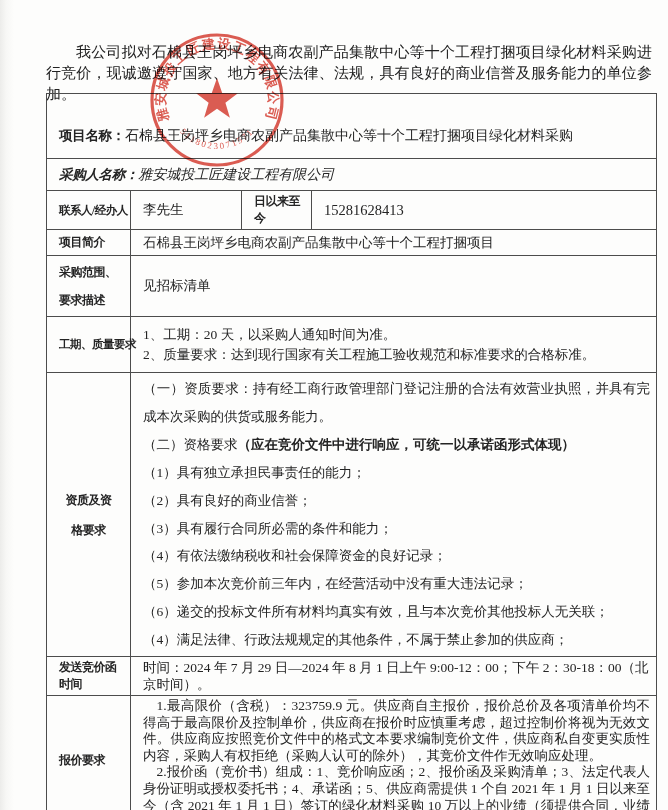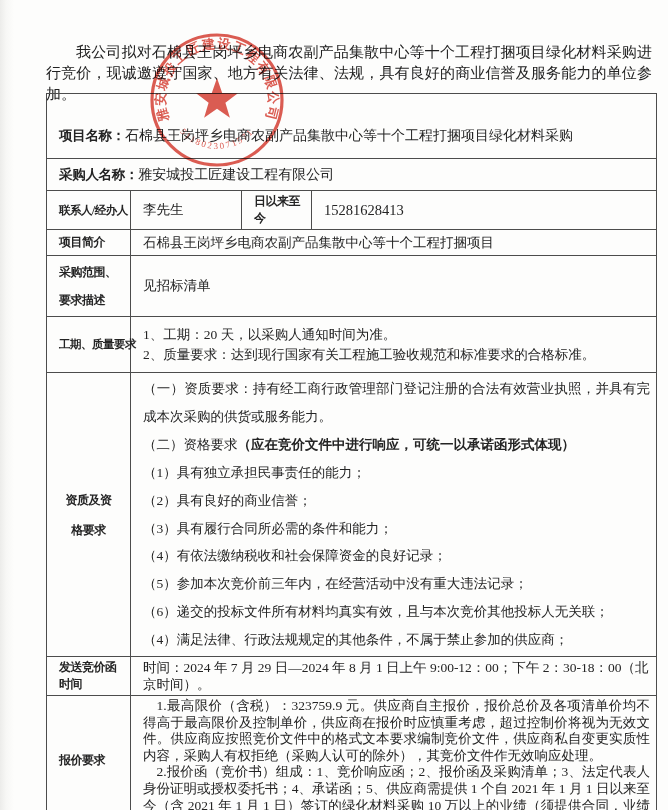--- a/index.html
+++ b/index.html
@@ -42,21 +42,21 @@
   }
   td.lbl {
     font-weight: bold; font-size: 12px; letter-spacing: -0.5px;
     padding: 2px 2px 2px 7px;
     color: #1f1f1f;
   }
   td.lbl.nowrap { white-space: nowrap; font-size: 11.5px; }
   td.lbl.ctr { text-align: center; padding: 2px 18px; line-height: 30px; }
   tr.r1 td { padding-top: 22px; font-size: 14px; }
   tr.r1 b, tr.r2 b { font-size: 13.5px; letter-spacing: -0.3px; }
-  tr.r2 td { font-size: 14px; }
+  tr.r2 td { font-size: 14px; font-style: italic; }
   td.vtop { vertical-align: top; padding-top: 8px; }
   .sched div { line-height: 20px; }
   .qual { vertical-align: top; padding: 4px 8px 0 18px; }
   .qual .qline { line-height: 27.9px; text-align: justify; }
   .qp { text-indent: 1em; line-height: 16.6px; text-align: justify; }
   .quote-clip { height: 124px; overflow: hidden; }
   tr.r9 td { vertical-align: top; }
   tr.r9 td.lbl { vertical-align: middle; }
   tr.r8 td.val8 { line-height: 17px; font-size: 13.5px; }
   

